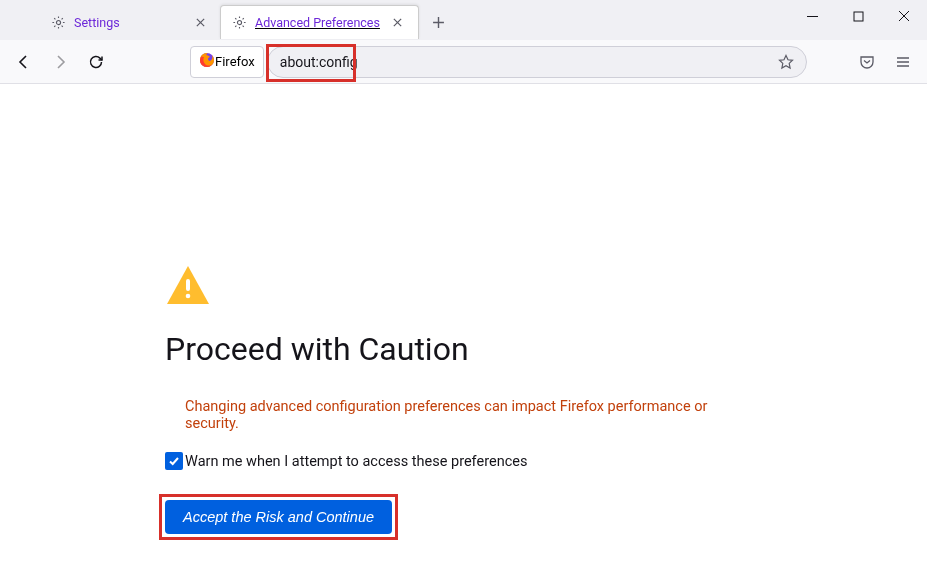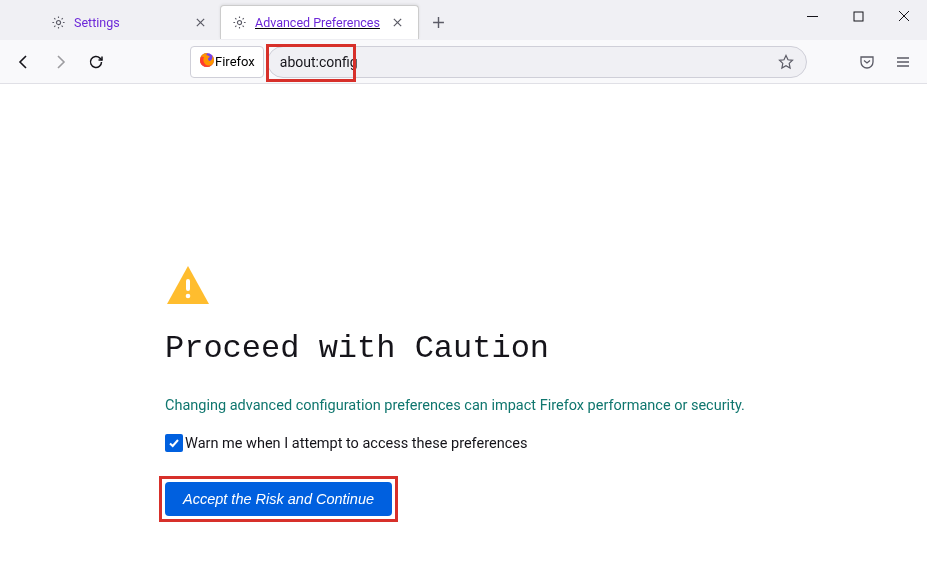--- a/index.html
+++ b/index.html
@@ -177,26 +177,26 @@
       max-width: 760px;
     }
     .warning-icon {
       margin-bottom: 20px;
     }
     .heading {
       font-size: 32px;
       font-weight: 400;
       color: #15141a;
       margin-bottom: 30px;
-      font-family: Liberation Mono, monospace;
     }
     .description {
       font-size: 14.5px;
-      color: #0f766e;
+      color: #c2410c;
       margin-bottom: 20px;
+      margin-left: 20px;
     }
     .checkbox-row {
       display: flex;
       align-items: center;
       gap: 2px;
       margin-bottom: 30px;
       font-size: 14.5px;
       color: #15141a;
     }
     .checkbox {

